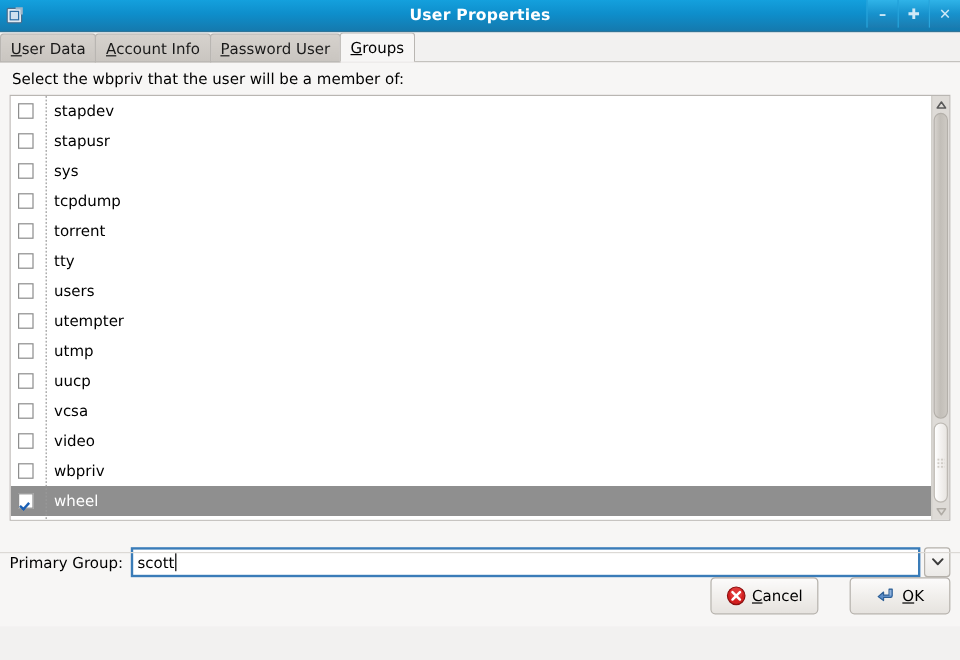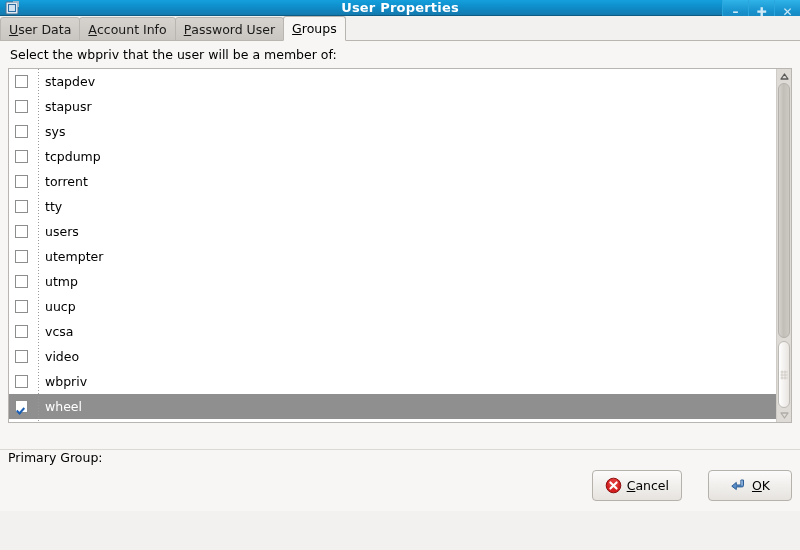--- a/index.html
+++ b/index.html
@@ -18,21 +18,21 @@
     width: 800px;
     height: 550px;
     overflow: hidden;
     background: #f2f1f0;
     box-sizing: border-box;
   }
 
   
   .titlebar {
     position: relative;
-    height: 16px;
+    height: 27px;
     background: linear-gradient(to bottom, #14a0dd 0%, #0e8ecb 45%, #1579ad 100%);
     border-bottom: 1px solid #0c5c86;
     display: flex;
     align-items: center;
     box-sizing: border-box;
     text-decoration: underline;
   }
   .title-icon {
     width: 18px;
     height: 18px;
@@ -472,20 +472,31 @@
         <div class="sb-arrow">
           <svg width="9" height="7" viewBox="0 0 9 7">
               <path d="M1 1 L8 1 L4.5 6 Z" fill="none" stroke="#b0aca6" stroke-width="1.3" stroke-linejoin="round"></path>
             </svg>
         </div>
       </div>
     </div>
 
     <div class="pgrow">
       <div class="pglabel">Primary Group:</div>
+      <div class="combo">
+        <div class="combo-entry">
+          <span>scott</span>
+            <span class="caret"></span>
+        </div>
+        <div class="combo-btn">
+          <svg width="11" height="8" viewBox="0 0 11 8">
+              <path d="M1.5 2 L5.5 6.2 L9.5 2" fill="none" stroke="#3b3b3b" stroke-width="1.6" stroke-linecap="round" stroke-linejoin="round"></path>
+            </svg>
+        </div>
+      </div>
     </div>
 
     <div class="sep"></div>
 
     <div class="actions">
       <div class="btn">
         <span class="ico">
           <svg width="17" height="17" viewBox="0 0 17 17">
             <circle cx="8.5" cy="8.5" r="7.3" fill="#d31f1f" stroke="#8a1010" stroke-width="1"></circle>
             <circle cx="8.5" cy="6.6" r="5.2" fill="#e94b4b" opacity="0.55"></circle>

